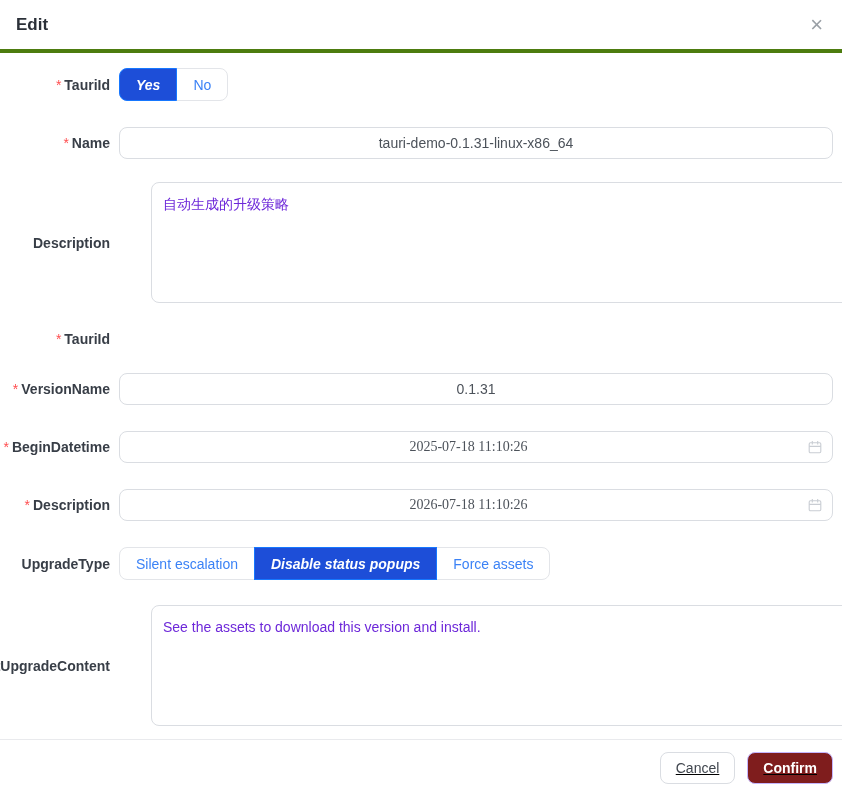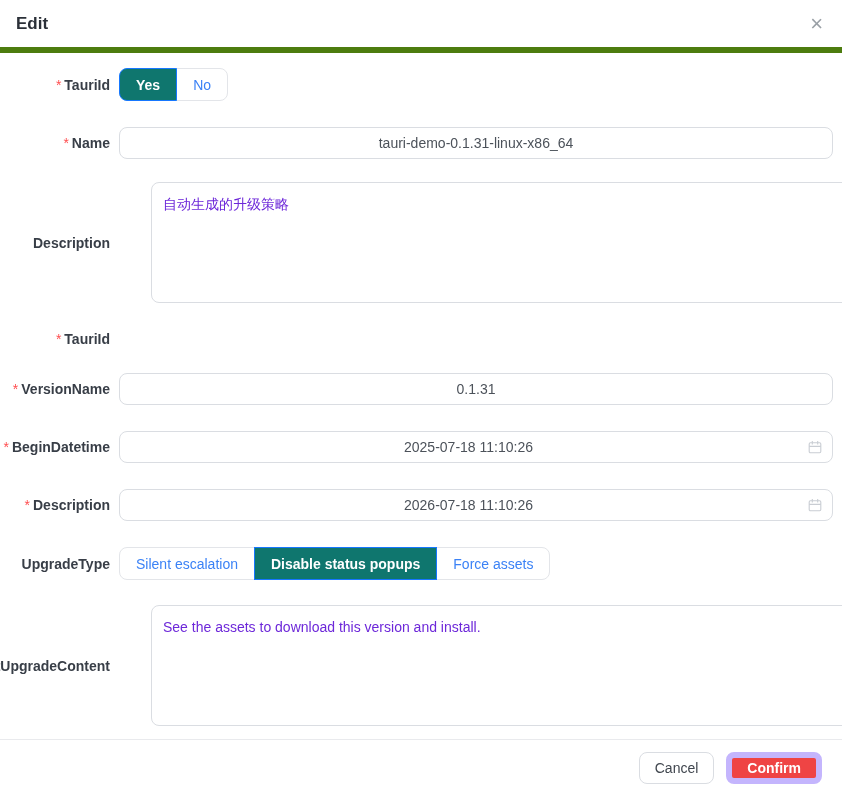--- a/index.html
+++ b/index.html
@@ -1,61 +1,61 @@
 <!DOCTYPE html>
 <html><head>
 <meta charset="utf-8">
 <style>
   * { box-sizing: border-box; margin: 0; padding: 0; }
   html, body { width: 842px; height: 796px; overflow: hidden; background: #fff;
     font-family: "Liberation Sans", "DejaVu Sans", sans-serif; }
   .modal { width: 842px; height: 796px; display: flex; flex-direction: column; background: #fff; }
 
   .modal-header { flex: none; height: 53px; display: flex; align-items: center;
-    justify-content: space-between; padding: 0 19px 0 16px; border-bottom: 6px solid #4d7c0f; }
+    justify-content: space-between; padding: 0 19px 0 16px; border-bottom: 4px solid #4d7c0f; }
   .modal-title { font-size: 17px; font-weight: 700; color: #2b3038; }
   .close-btn { font-size: 22px; color: #9aa0a6; line-height: 1; cursor: pointer; background: none; border: none;
     font-family: "Liberation Sans", sans-serif; }
 
   .modal-body { flex: 1; padding: 15px 9px 0 0; overflow: hidden; }
   .form-row { display: flex; align-items: center; margin-bottom: 26px; }
   .form-row.mb23 { margin-bottom: 23px; }
   .form-row.mb28 { margin-bottom: 28px; }
   .form-row.mb25 { margin-bottom: 25px; }
   .form-row.mb0  { margin-bottom: 0; }
   .form-label { flex: none; width: 110px; display: flex; justify-content: flex-end; align-items: center;
     white-space: nowrap; font-size: 14px; font-weight: 600; color: #383e47; }
   .req { color: #ff4d4f; margin-right: 3px; font-weight: 400; }
   .form-control { flex: 1; min-width: 0; margin-left: 9px; position: relative; }
 
   .text-input { width: 100%; height: 32px; border: 1px solid #dadde2; border-radius: 8px;
     padding: 0 11px; font-size: 14px; color: #4c525a; outline: none; background: #fff;
     font-family: "Liberation Sans", "DejaVu Sans", sans-serif; text-align: center; }
-  .date-input { padding-right: 26px; }
+  .date-input { padding-right: 26px; font-family: Liberation Serif, serif; }
   .cal-icon { position: absolute; right: 11px; top: 50%; transform: translateY(-50%);
     width: 14px; height: 14px; display: flex; }
   .ta { width: 100%; height: 121px; border: 1px solid #dadde2; border-radius: 8px;
     padding: 11px 11px; font-size: 14px; line-height: 1.55; color: #6d28d9; resize: none; outline: none;
     font-family: "Liberation Sans", "DejaVu Sans", sans-serif; display: block; margin-left: 32px; }
 
   .seg-group { display: inline-flex; }
   .seg-btn { height: 33px; display: flex; align-items: center; padding: 0 16px; font-size: 14px;
     background: #fff; border: 1px solid #e3e5e9; color: #3b82f6; cursor: pointer; white-space: nowrap;
     font-family: "Liberation Sans", "DejaVu Sans", sans-serif; }
   .seg-btn + .seg-btn { margin-left: -1px; }
   .seg-btn:first-child { border-radius: 8px 0 0 8px; }
   .seg-btn:last-child { border-radius: 0 8px 8px 0; }
-  .seg-btn.selected { background: #0f766e; border-color: #1677ff; color: #fff; font-weight: 700; position: relative; }
+  .seg-btn.selected { background: #1d4ed8; border-color: #1677ff; color: #fff; font-weight: 700; position: relative; font-style: italic; }
 
-  .modal-footer { flex: none; border-top: 1px solid #e9eaed; padding: 12px 20px; display: flex;
-    justify-content: flex-end; align-items: center; gap: 12px; }
+  .modal-footer { flex: none; border-top: 1px solid #e9eaed; padding: 12px 9px; display: flex;
+    justify-content: flex-end; align-items: center; gap: 12px; text-decoration: underline; }
   .btn { height: 32px; padding: 0 15px; border-radius: 8px; font-size: 14px; display: flex;
     align-items: center; cursor: pointer; font-family: "Liberation Sans", "DejaVu Sans", sans-serif; }
   .btn-default { background: #fff; border: 1px solid #dadde2; color: #40464e; }
-  .btn-primary { background: #ef4444; border: 6px solid #c4b5fd; color: #fff; font-weight: 700; }
+  .btn-primary { background: #7f1d1d; border: 1px solid #c4b5fd; color: #fff; font-weight: 700; }
 </style>
 </head>
 <body>
 
 <div class="modal">
 
   <div class="modal-header">
     <div class="modal-title">Edit</div>
     <button class="close-btn">×</button>
   </div>

